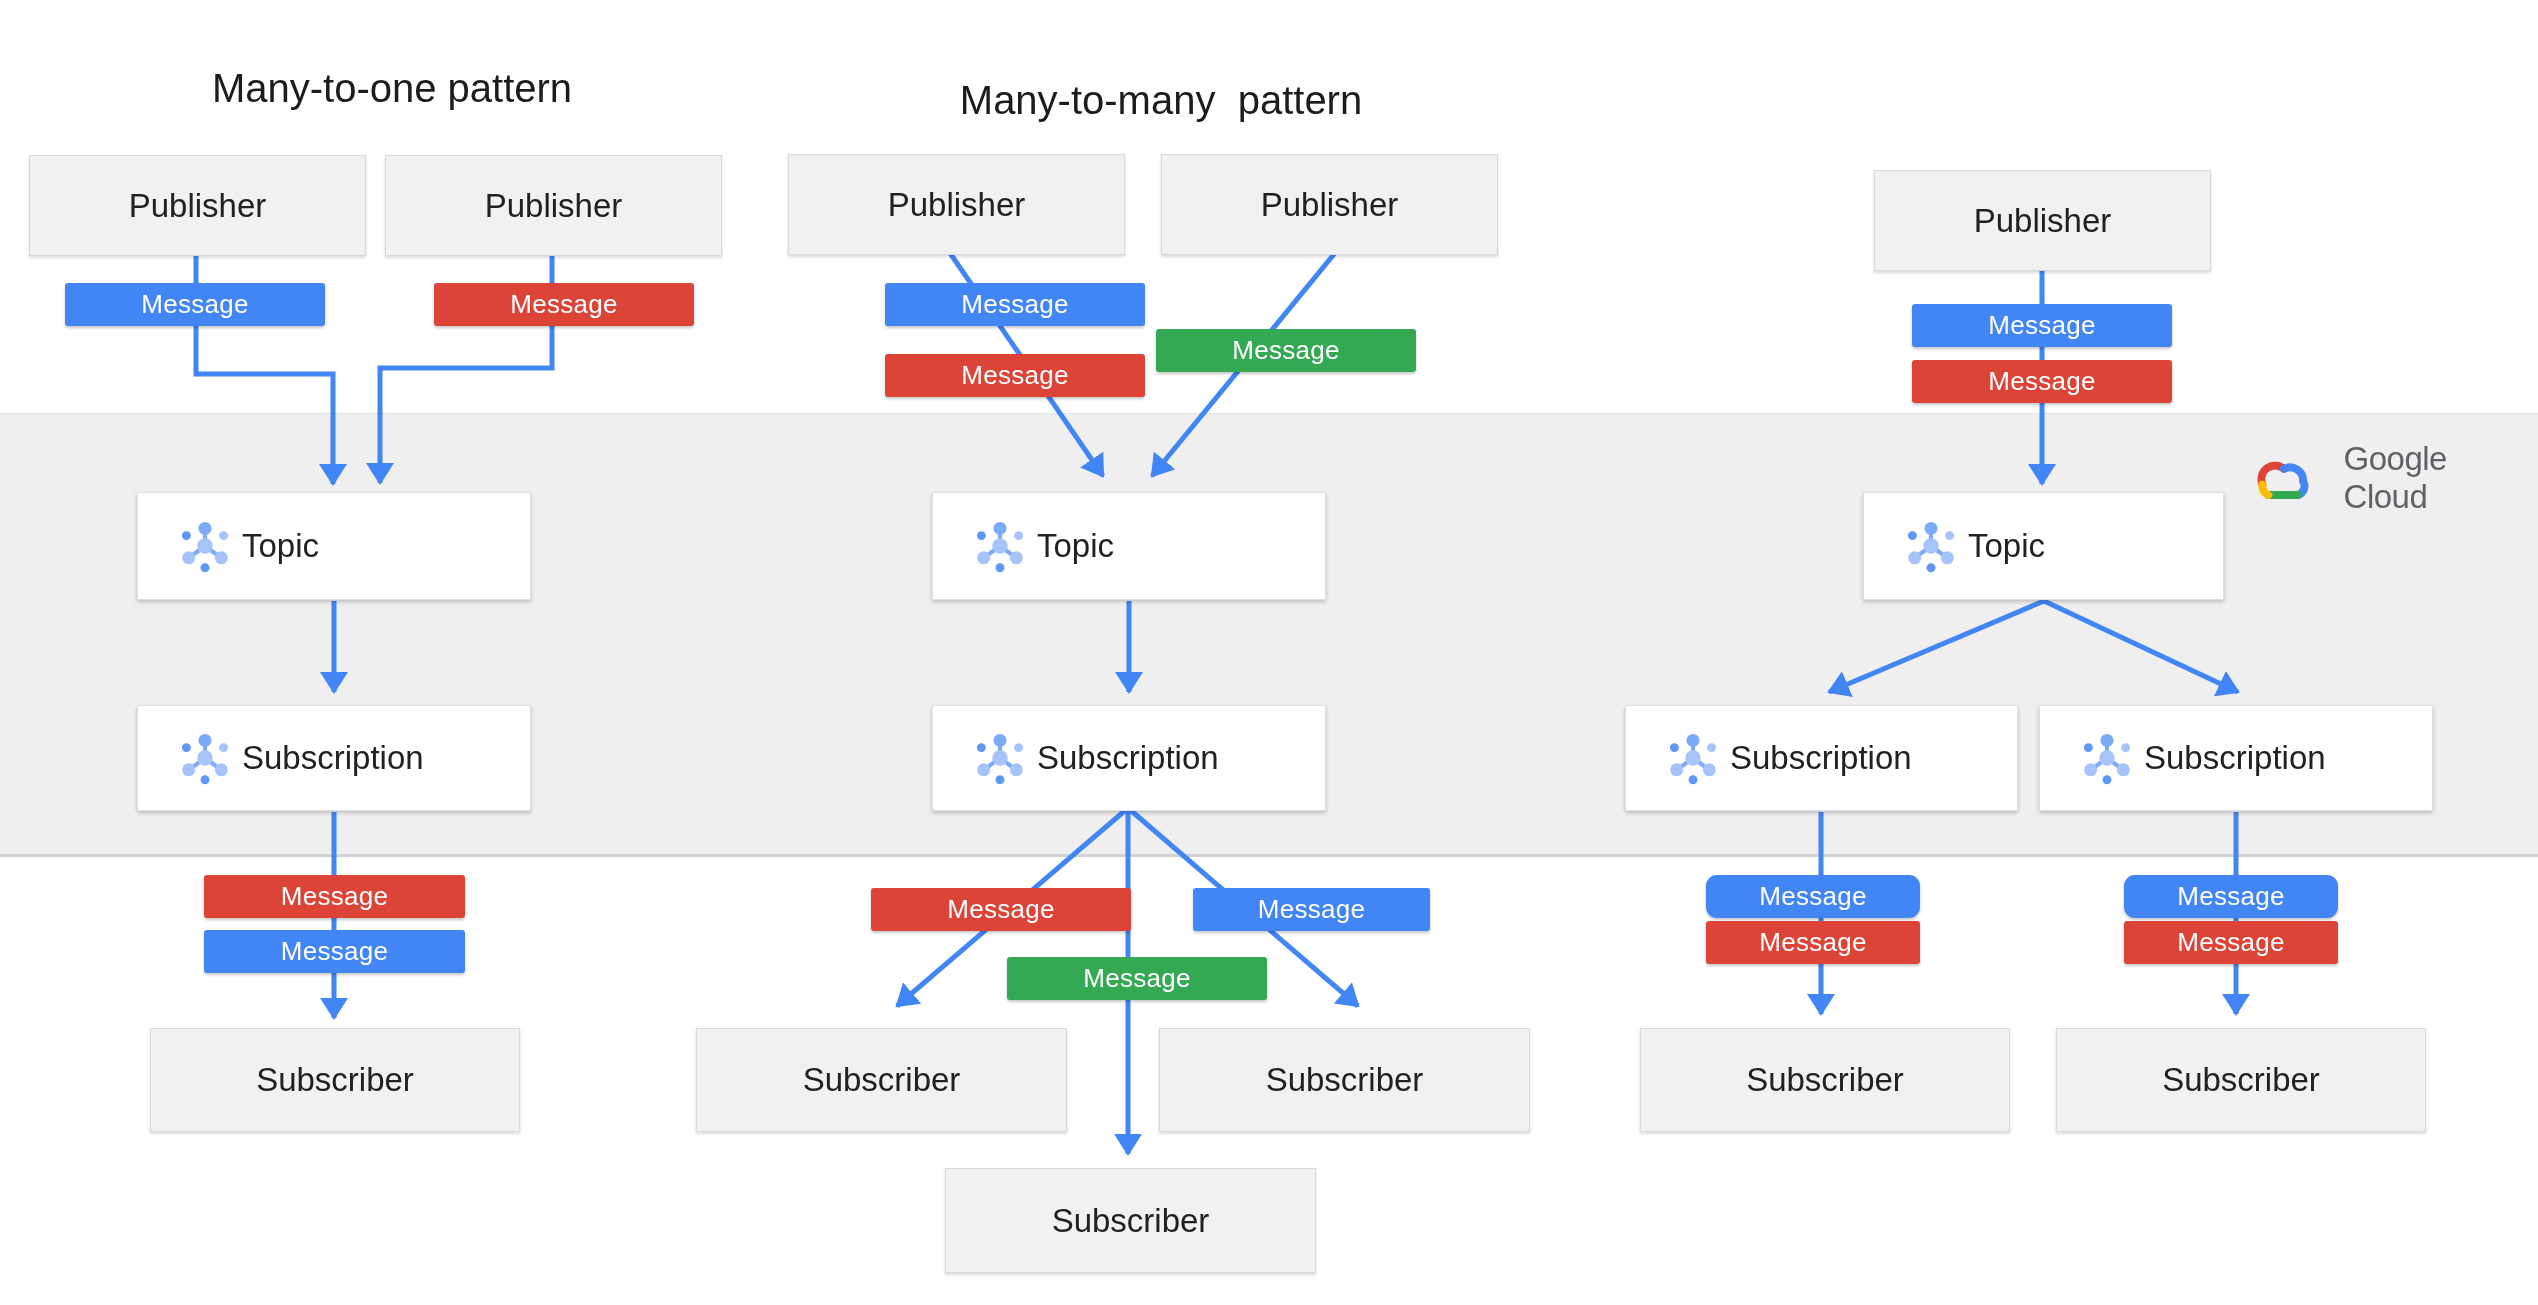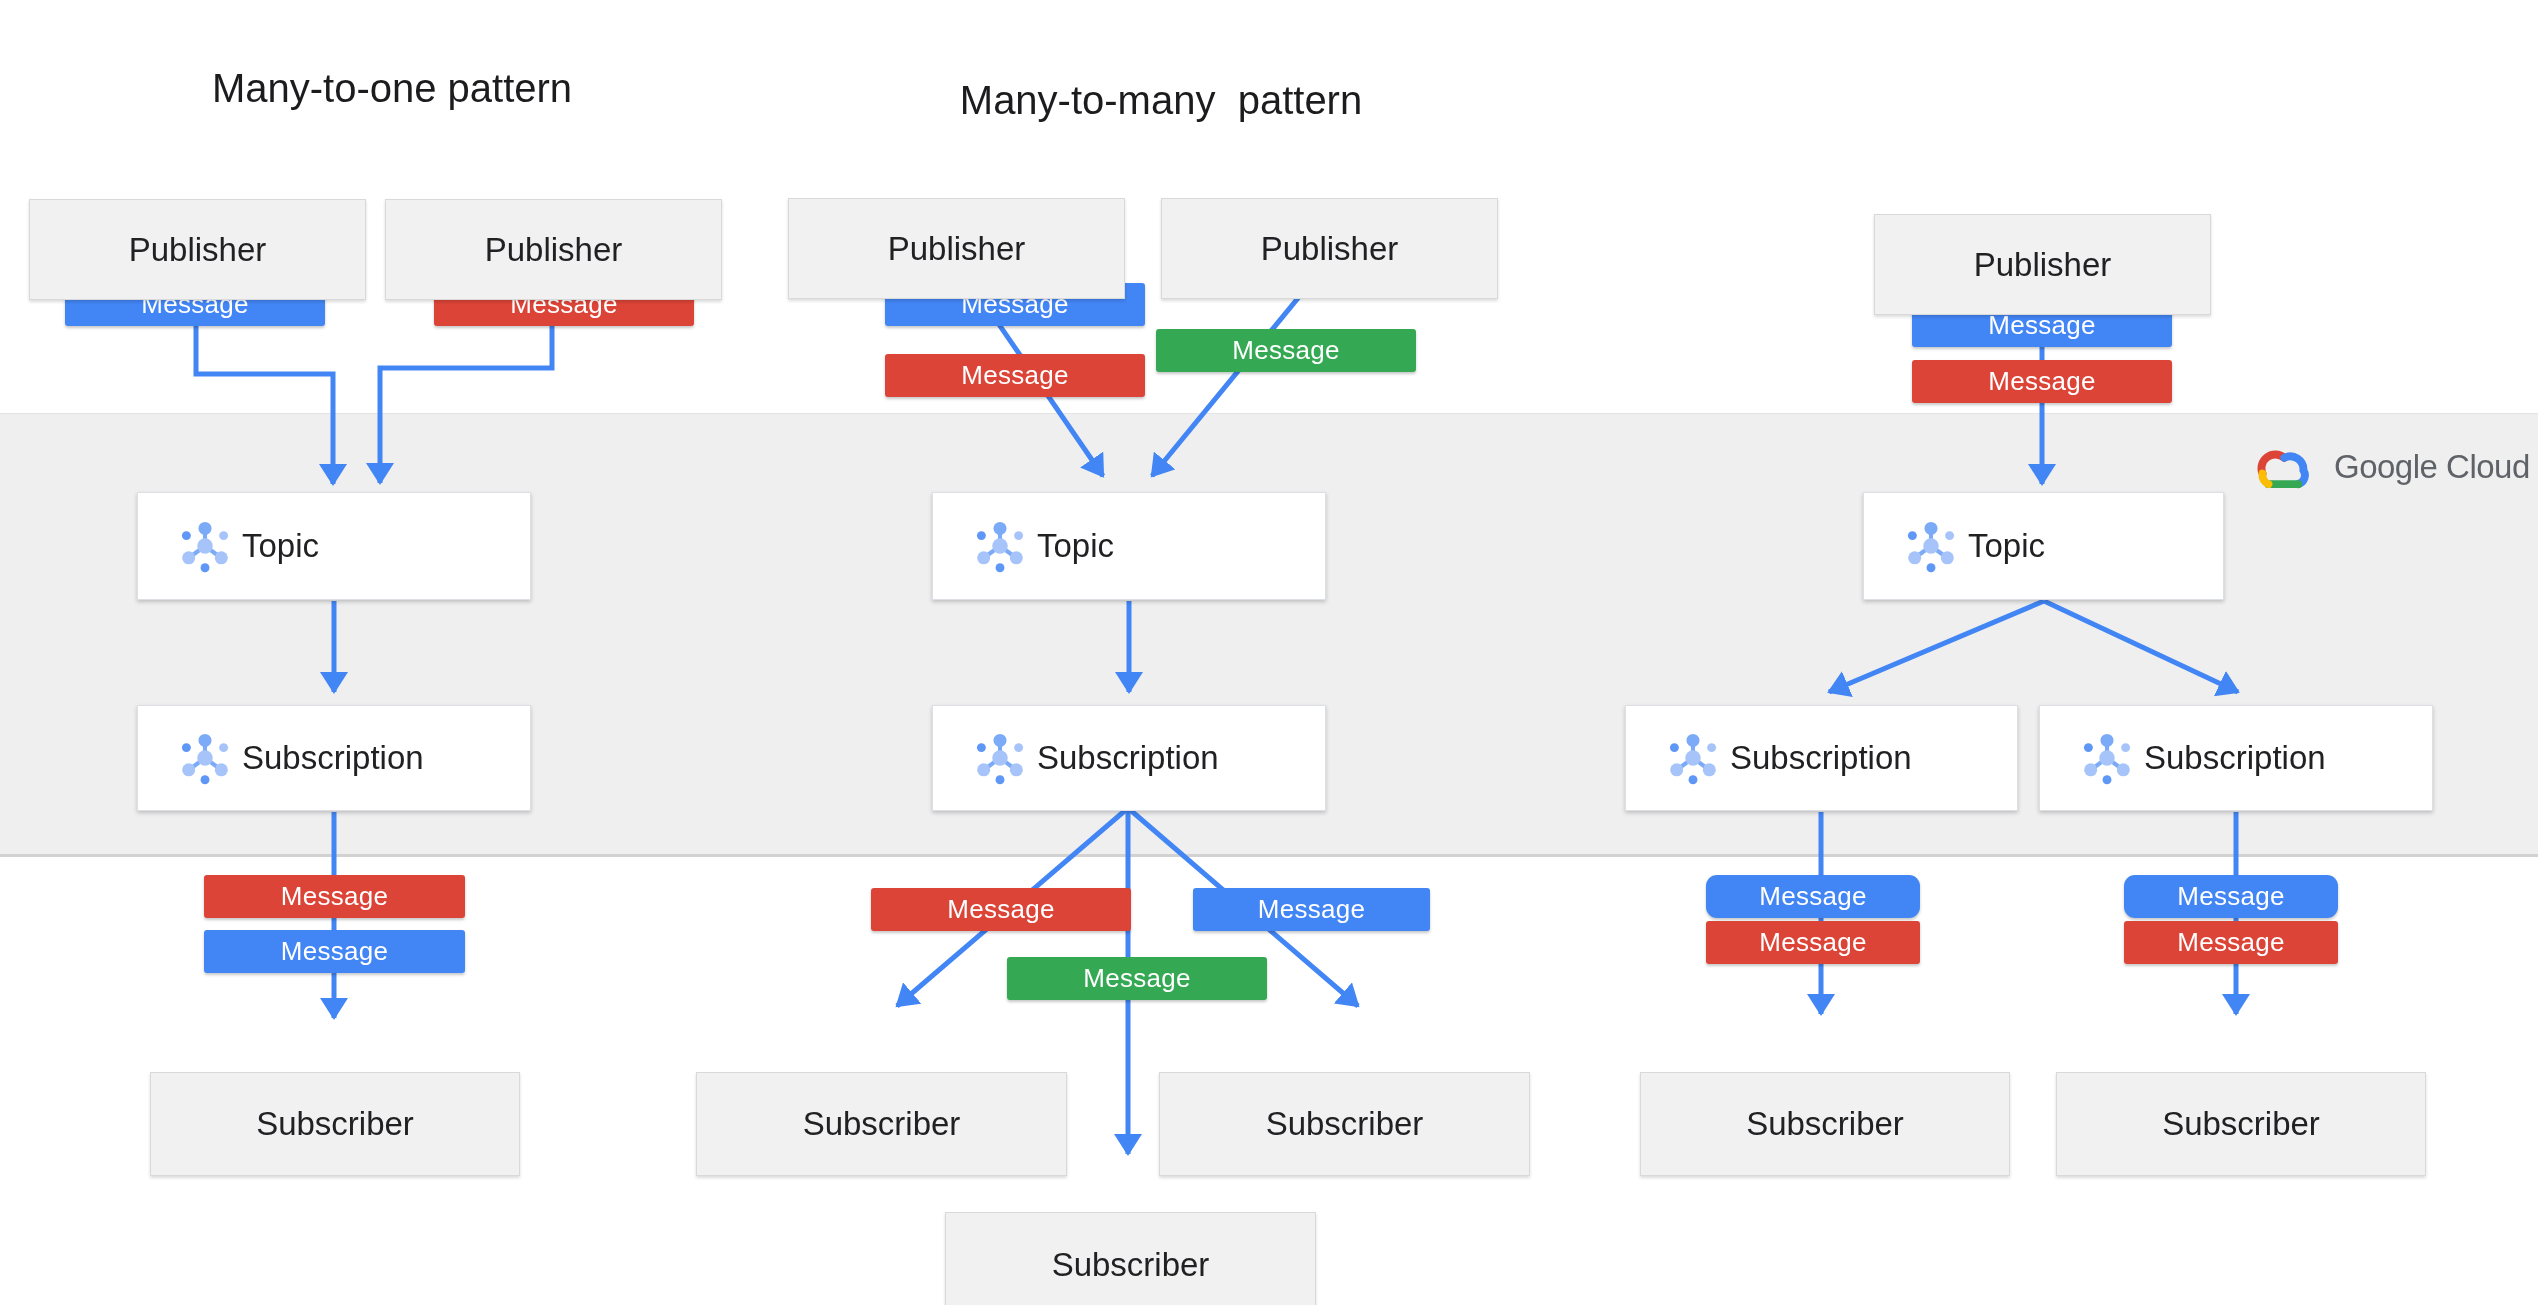--- a/index.html
+++ b/index.html
@@ -12,32 +12,32 @@
   #ah path{fill:var(--c-line,#4285F4);}
   .chip{position:absolute;height:43px;z-index:2;display:flex;align-items:center;justify-content:center;
         color:#fff;font-size:26px;font-weight:500;border-radius:3px;
         box-shadow:0 2px 3px rgba(0,0,0,0.22);letter-spacing:0.3px;}
   .c-blue{background:var(--c-blue,#4285F4);}
   .c-red{background:var(--c-red,#DB4437);}
   .c-green{background:var(--c-green,#34A853);}
   .rounded{border-radius:11px;}
   .gbox{position:absolute;z-index:3;background:var(--c-boxfill,#F1F1F2);
         border:1px solid var(--c-boxborder,#D9D9D9);box-shadow:0 2px 3px rgba(0,0,0,0.14);
-        display:flex;align-items:center;justify-content:center;font-size:33px;margin-top:44px;}
+        display:flex;align-items:center;justify-content:center;font-size:33px;}
   .wbox{position:absolute;z-index:3;background:#fff;border:1px solid var(--c-whiteboxborder,#DCDFE3);
         box-shadow:0 2px 4px rgba(0,0,0,0.2);display:flex;align-items:center;
         padding-left:38px;gap:8px;font-size:33px;box-sizing:border-box;}
   .pattern-title{position:absolute;z-index:3;transform:translateX(-50%);font-size:40px;
                  white-space:pre;color:#1c1c1e;margin-left:44px;}
   .pubsub-icon{width:58px;height:58px;flex:0 0 auto;}
   .pubsub-icon .stem{stroke:var(--c-iconmid,#7BAAF7);stroke-width:3.4;}
   .ic-d{fill:var(--c-icondark,#5E97F6);}
   .ic-m{fill:var(--c-iconmid,#7BAAF7);}
   .ic-l{fill:var(--c-iconlight,#A7C4FA);}
-  .brand{position:absolute;left:2248px;top:440px;z-index:3;display:flex;align-items:center;gap:20px;}
+  .brand{position:absolute;left:2248px;top:440px;z-index:3;display:flex;align-items:center;gap:30px;}
   .brand-text{font-size:33px;color:var(--c-brandtext,#5F6368);letter-spacing:-0.5px;}
   .cloud-logo{width:66px;height:54px;}
   .lg{fill:none;stroke-width:12;stroke-linecap:round;}
   .lg-red{stroke:var(--c-red,#DB4437);}
   .lg-blue{stroke:var(--c-blue,#4285F4);}
   .lg-green{stroke:var(--c-green,#34A853);}
   .lg-yellow{stroke:var(--c-yellow,#FBBC04);}
 </style>
 </head>
 <body>

